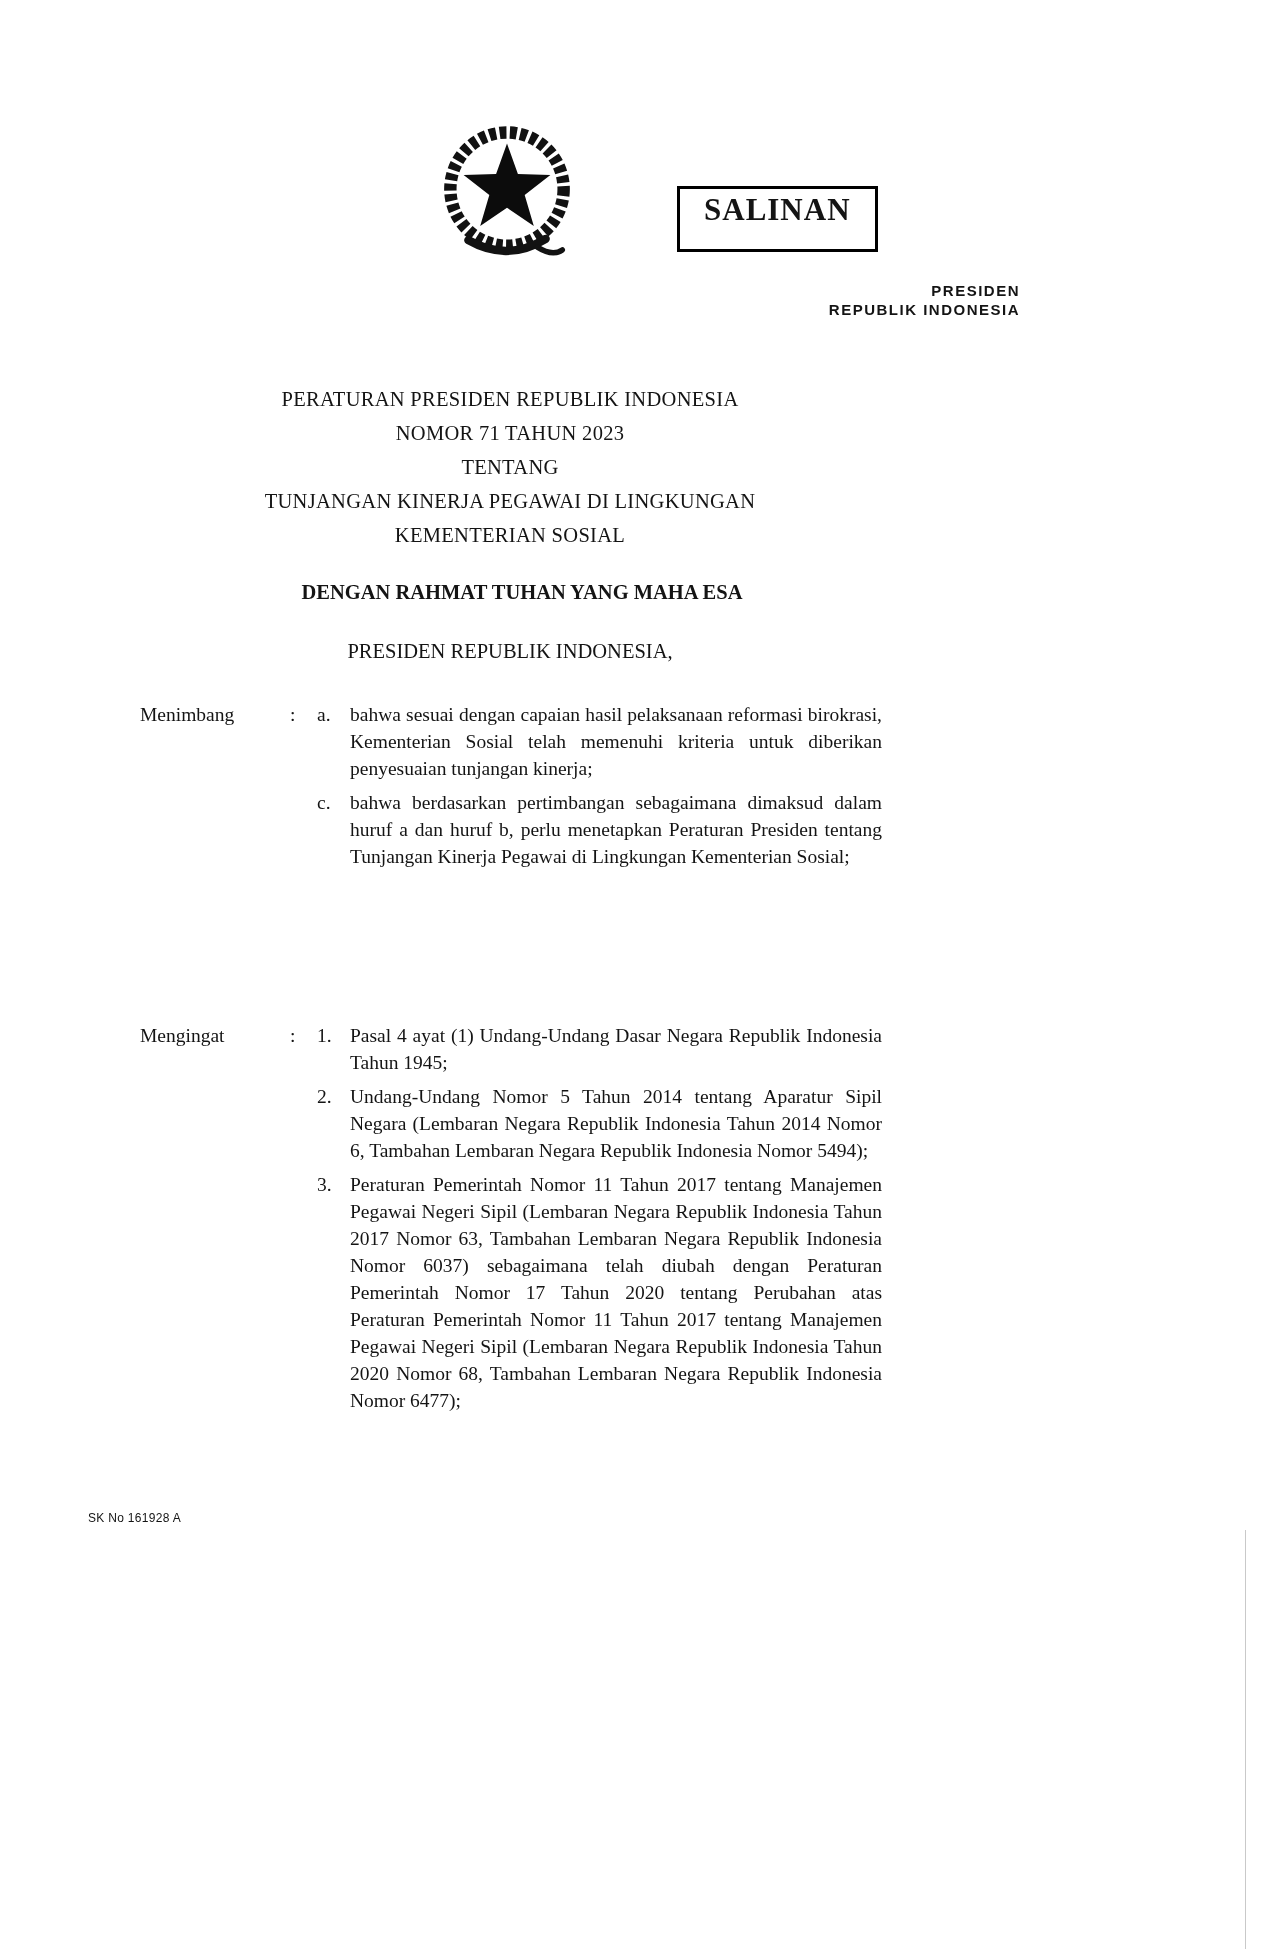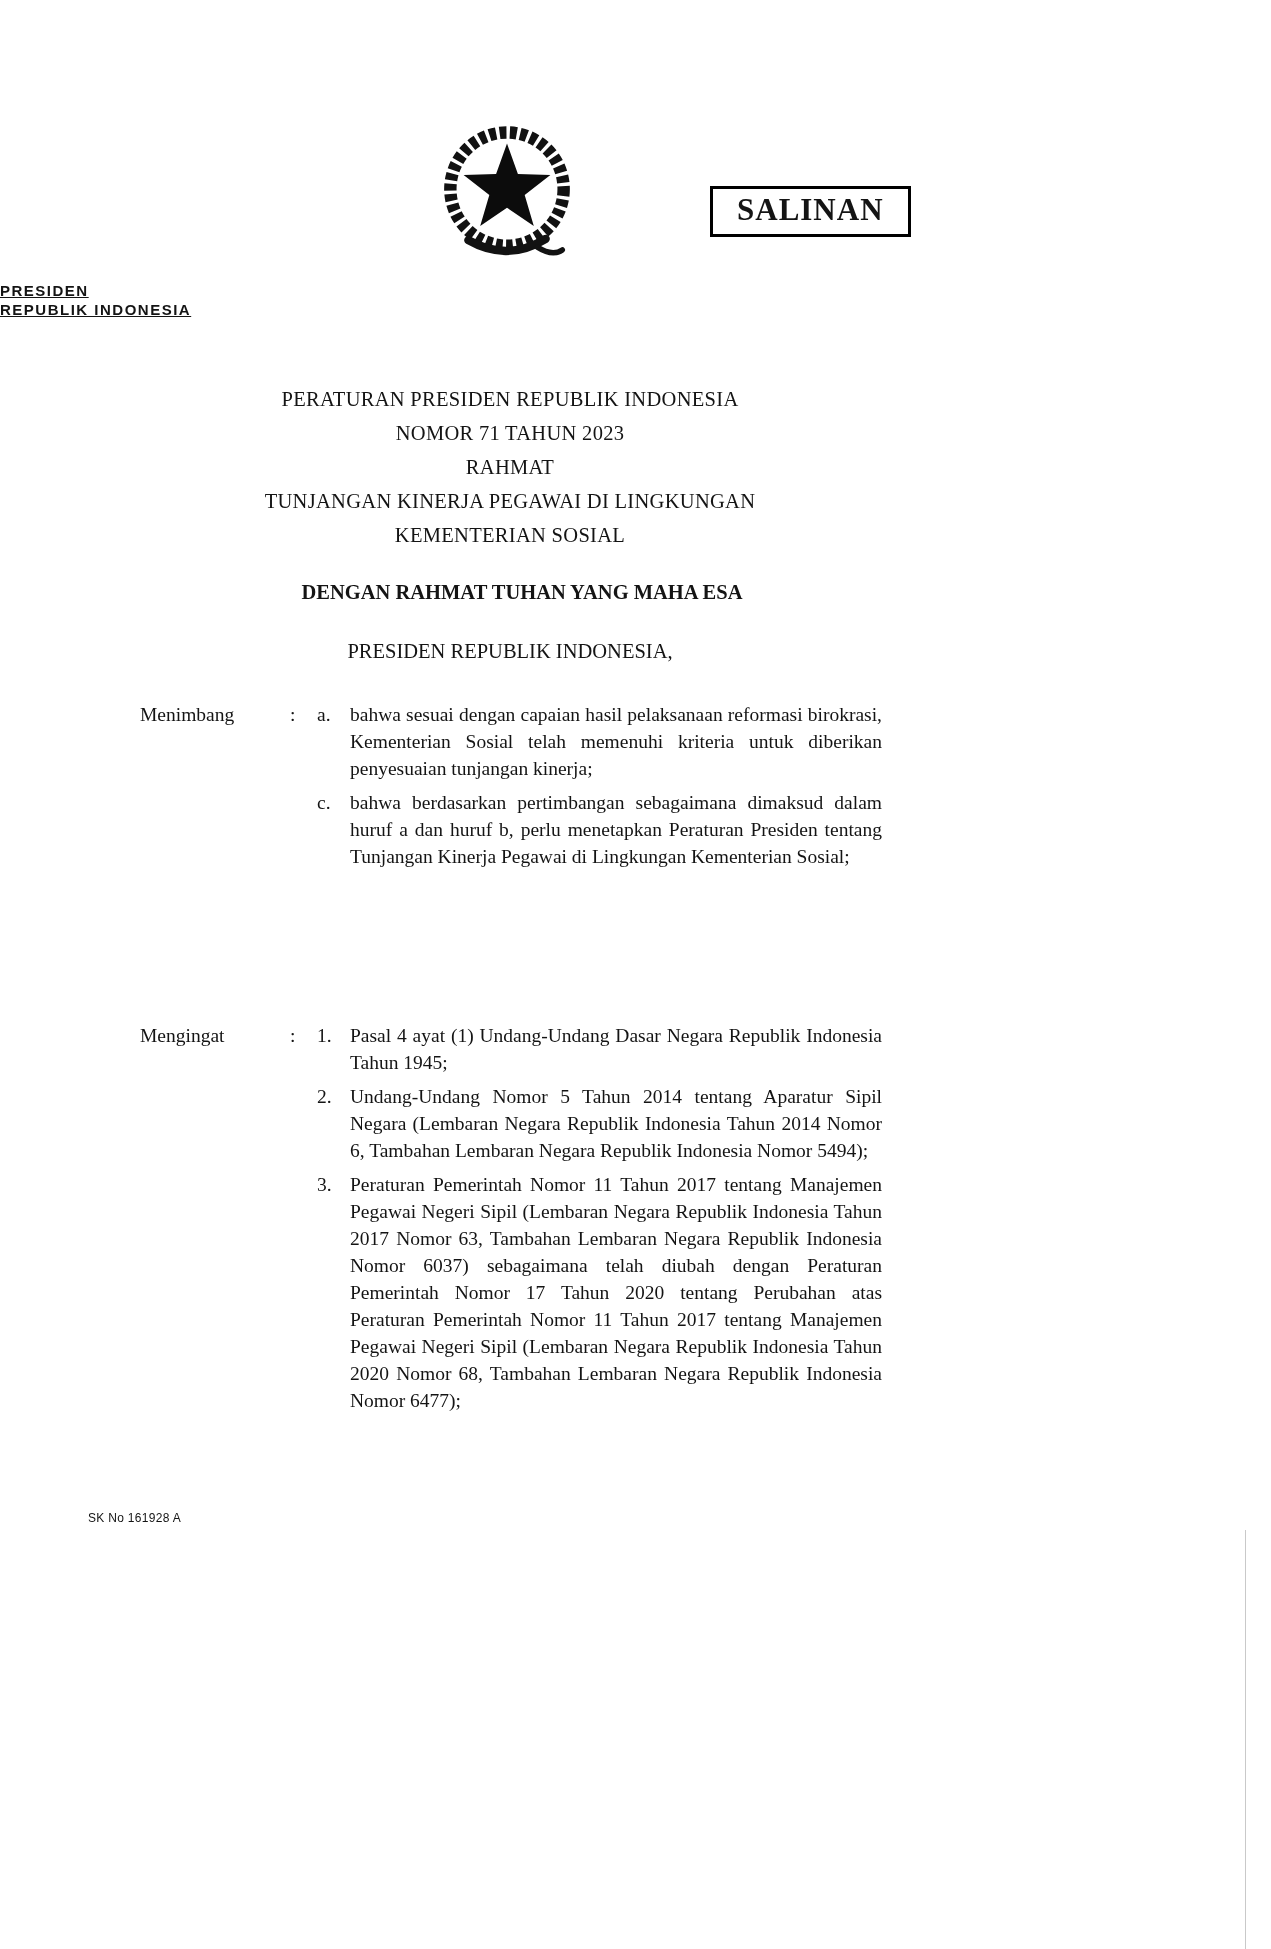--- a/index.html
+++ b/index.html
@@ -25,41 +25,39 @@
     height: 152px;
   }
   .emblem svg { width: 100%; height: 100%; }
 
   
   .salinan {
     position: absolute;
     left: 677px;
     top: 186px;
     border: 3px solid #000;
-    padding: 3px 24px 6px 24px;
+    padding: 3px 24px 21px 24px;
     font-size: 31px;
     font-weight: 700;
     letter-spacing: 1px;
     font-family: "Liberation Serif", serif;
-    margin-left: 33px;
   }
 
   
   .letterhead {
     position: absolute;
     left: 0;
     top: 281px;
     width: 1020px;
-    text-align: left;
+    text-align: right;
     font-family: "Liberation Sans", sans-serif;
     font-weight: 700;
     font-size: 15px;
     line-height: 19px;
     letter-spacing: 1.5px;
-    text-decoration: underline;
   }
 
   
   .title-block {
     position: absolute;
     left: 0;
     top: 382px;
     width: 1020px;
     text-align: center;
     font-size: 20.5px;
@@ -155,21 +153,21 @@
   <div class="salinan">SALINAN</div>
 
   <div class="letterhead">
     <div>PRESIDEN</div>
     <div>REPUBLIK INDONESIA</div>
   </div>
 
   <div class="title-block">
     <div>PERATURAN PRESIDEN REPUBLIK INDONESIA</div>
     <div>NOMOR 71 TAHUN 2023</div>
-    <div>RAHMAT</div>
+    <div>TENTANG</div>
     <div>TUNJANGAN KINERJA PEGAWAI DI LINGKUNGAN</div>
     <div>KEMENTERIAN SOSIAL</div>
   </div>
 
   <div class="motto">DENGAN RAHMAT TUHAN YANG MAHA ESA</div>
   <div class="opening">PRESIDEN REPUBLIK INDONESIA,</div>
 
   <section class="clause clause-menimbang">
     <div class="clause-label">Menimbang</div>
     <div class="clause-colon">:</div>

